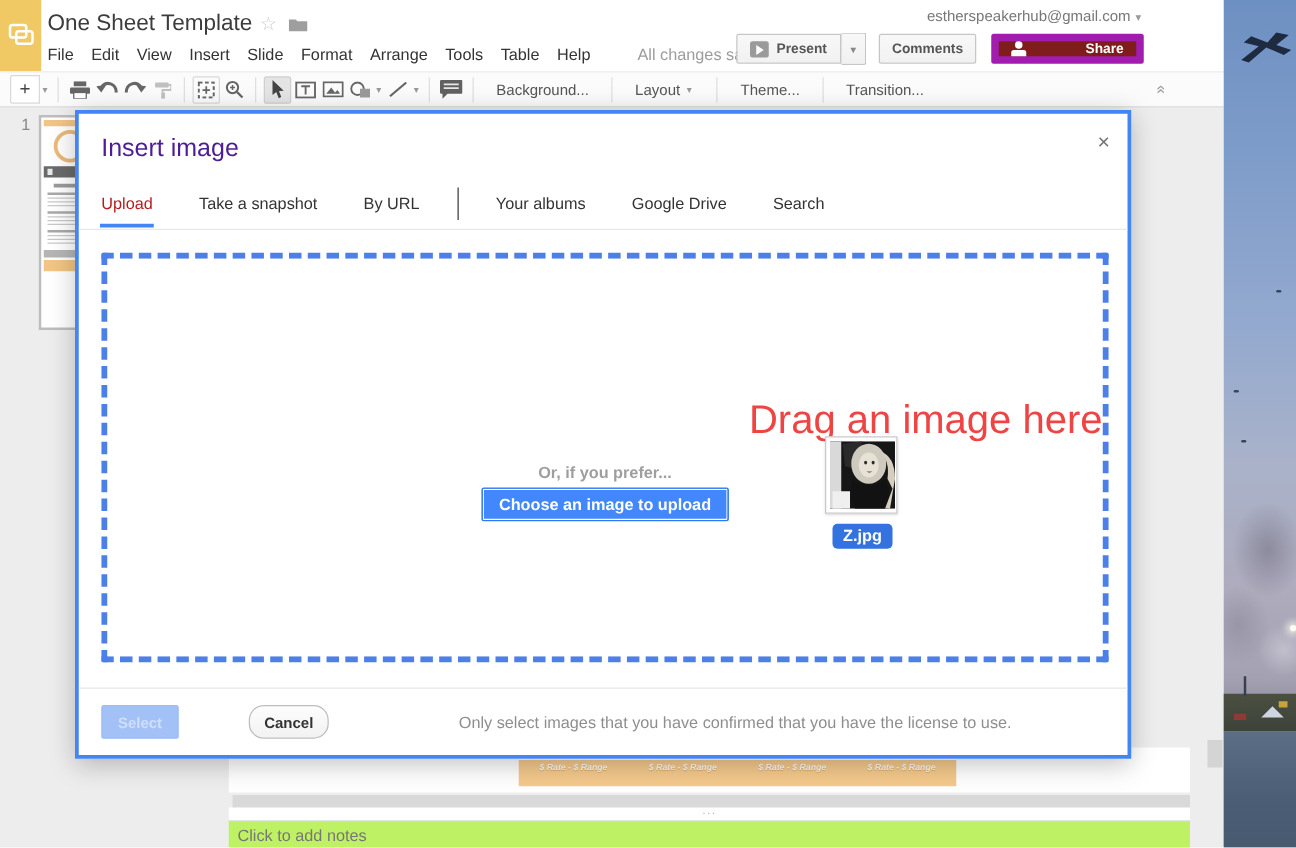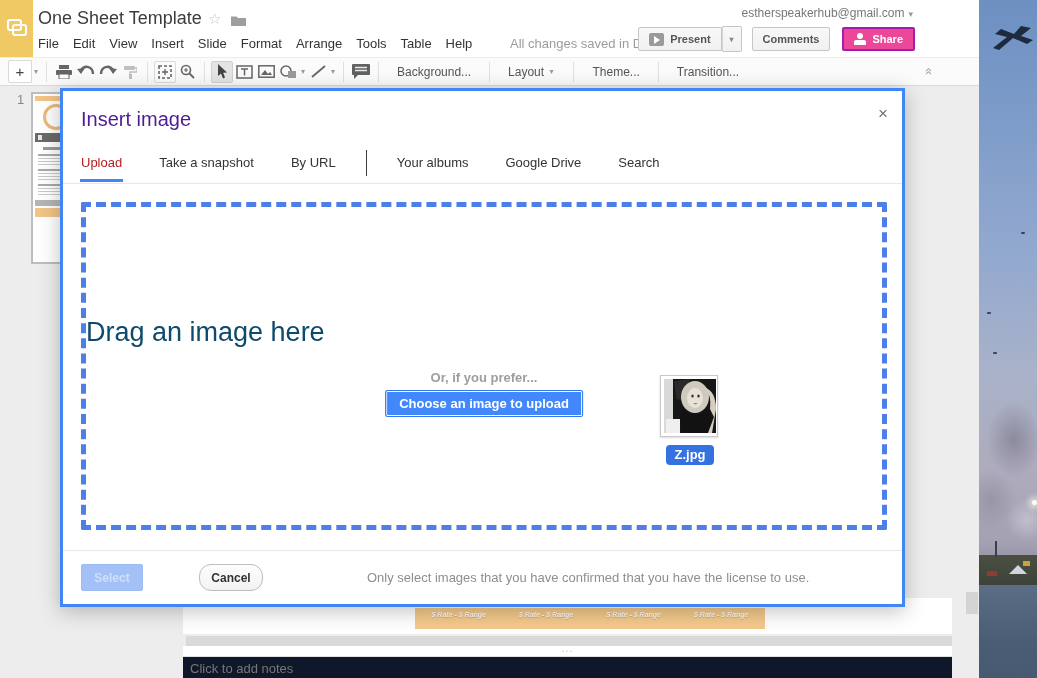--- a/index.html
+++ b/index.html
@@ -20,21 +20,21 @@
   .account-row { position:absolute; right:66px; top:6px; font-size:12px; color:#777; }
   .account-row .caret { font-size:9px; color:#999; margin-left:4px; }
   .header-buttons { position:absolute; right:64px; top:26px; display:flex; align-items:center; }
   .gbtn { height:24px; display:flex; align-items:center; padding:0 10px; border:1px solid #c6c6c6; border-radius:2px;
           background:linear-gradient(#f8f8f8,#f1f1f1); font-size:11px; font-weight:bold; color:#555; cursor:pointer; }
   .present-main { border-radius:2px 0 0 2px; }
   .present-caret { border-radius:0 2px 2px 0; border-left:1px solid #d5d5d5; margin-right:10px; padding:0 7px; color:#888; font-size:8px; height:26px; display:flex; align-items:center; }
   .present-icon { width:15px; height:13px; background:#9a9a9a; border-radius:2px; margin-right:6px; position:relative; }
   .present-icon:before { content:""; position:absolute; left:5px; top:3px; border-left:6px solid #fff; border-top:4px solid transparent; border-bottom:4px solid transparent; }
   .comments-btn { margin-right:12px; }
-  .share-btn { background:#ec4899; border:2px solid #a21caf; color:#fff; }
+  .share-btn { background:#7f1d1d; border:6px solid #a21caf; color:#fff;gap:41px; }
   .share-icon { width:12px; height:12px; position:relative; margin-right:6px; }
   .share-icon:before { content:""; position:absolute; left:3px; top:0; width:6px; height:6px; border-radius:50%; background:#fff; }
   .share-icon:after { content:""; position:absolute; left:0; top:7px; width:12px; height:5px; border-radius:2px 2px 0 0; background:#fff; }
 
   
   .toolbar { position:absolute; left:0; top:57px; width:979px; height:29px; background:#fbfbfb; border-top:1px solid #ededed;
              border-bottom:1px solid #d9d9d9; display:flex; align-items:center; z-index:3; }
   .tb-sep { width:1px; height:20px; background:#e0e0e0; margin:0 6px; }
   .tb-btn { height:22px; min-width:22px; display:flex; align-items:center; justify-content:center; border-radius:2px; color:#666; cursor:pointer; }
   .tb-btn.active { background:#e4e4e4; border:1px solid #d0d0d0; }
@@ -59,21 +59,21 @@
   .thumb-greybar { height:6px; background:#b5b5b5; margin:5px 2px 0 2px; }
   .thumb-orangebar { height:9px; background:#f2c486; margin:2px 2px 0 2px; }
 
   .slide-bottom { position:absolute; left:183px; top:598px; width:769px; height:36px; background:#fff; z-index:1; }
   .rate-bar { position:absolute; left:232px; top:10px; width:350px; height:21px; background:#f4c98c; display:flex; align-items:flex-start; justify-content:space-around; padding-top:3px; }
   .rate-label { font-size:7px; font-style:italic; font-weight:bold; color:rgba(255,255,255,0.9); text-shadow:0 1px 0 rgba(150,110,50,0.35); }
   .hscrollbar { position:absolute; left:186px; top:636px; width:766px; height:11px; background:#d9d9d9; border-radius:1px; z-index:1; }
   .vscrollbar { position:absolute; left:966px; top:592px; width:12px; height:22px; background:#d4d4d4; z-index:1; }
   .notes-divider { position:absolute; left:183px; top:646px; width:769px; height:10px; background:#fff; text-align:center; z-index:1; }
   .notes-handle { font-size:10px; color:#bbb; letter-spacing:1px; line-height:6px; }
-  .notes-area { position:absolute; left:183px; top:656px; width:769px; height:22px; background:#0f172a; border-top:1px solid #e3e3e3; z-index:1; }
+  .notes-area { position:absolute; left:183px; top:656px; width:769px; height:22px; background:#bef264; border-top:1px solid #e3e3e3; z-index:1; }
   .notes-placeholder { font-size:13px; color:#777; padding:4px 0 0 7px; }
 
   
   .photo-strip { position:absolute; left:979px; top:0; width:58px; height:678px; z-index:4;
     background:linear-gradient(#6d90c2 0%, #7e9cc9 18%, #93a9cf 38%, #a9b2c9 55%, #aeabbc 70%, #a4a1b2 80%, #9a97a8 82%);
   }
   .photo-clouds { position:absolute; left:0; top:380px; width:58px; height:180px;
     background:radial-gradient(ellipse 40px 55px at 35px 60px, rgba(130,127,145,.75), rgba(130,127,145,0) 70%),
                radial-gradient(ellipse 35px 45px at 12px 120px, rgba(145,142,158,.7), rgba(145,142,158,0) 70%),
                radial-gradient(ellipse 30px 30px at 48px 140px, rgba(200,198,210,.8), rgba(200,198,210,0) 70%); }
@@ -91,26 +91,26 @@
             box-shadow:0 4px 20px rgba(0,0,0,.25); z-index:10; }
   .dialog-title { font-size:20px; color:#4c1d95; padding:17px 0 0 18px; }
   .dialog-close { position:absolute; right:14px; top:14px; font-size:17px; color:#757575; cursor:pointer; line-height:1; }
   .tab-bar { display:flex; align-items:center; margin:22px 0 0 18px; height:30px; position:relative; border-bottom:none; }
   .tab { font-size:13px; color:#333; margin-right:37px; cursor:pointer; position:relative; padding-bottom:12px; }
   .tab.active { font-weight:normal; color:#b91c1c; }
   .tab.active:after { content:""; position:absolute; left:-1px; right:-1px; bottom:0; height:3px; background:#4285f4; }
   .tab-divider { width:1px; height:26px; background:#3c3c3c; margin:0 30px 10px -7px; }
   .tab-underline-row { height:1px; background:#e8e8e8; margin-top:0; }
   .dropzone { position:absolute; left:18px; top:111px; width:806px; height:328px; border:5px dashed #4c80e8; border-radius:2px; }
-  .dz-headline { position:absolute; left:0; width:100%; top:110px; text-align:left; font-size:27px; color:#0c4a6e; }
+  .dz-headline { position:absolute; left:0; width:100%; top:110px; text-align:right; font-size:32px; color:#ef4444; }
   .dz-subline { position:absolute; left:0; width:100%; top:163px; text-align:center; font-size:13px; font-weight:bold; color:#9e9e9e; }
   .dz-upload-btn { position:absolute; left:50%; transform:translateX(-50%); top:183px; background:#4387fd; color:#fff;
                    font-size:13px; font-weight:bold; padding:5px 13px; border:1px solid #3079ed; box-shadow:inset 0 0 0 1px #fff;
                    border-radius:2px; cursor:pointer; white-space:nowrap; }
-  .drag-ghost { position:absolute; left:597px; top:284px; width:60px; text-align:center; }
+  .drag-ghost { position:absolute; left:597px; top:258px; width:60px; text-align:center; }
   .ghost-card { width:58px; height:62px; background:#fff; border:1px solid #c9c9c9; box-shadow:0 1px 2px rgba(0,0,0,.15); padding:3px; }
   .ghost-card svg { display:block; }
   .ghost-chip { display:inline-block; margin-top:8px; background:#3472e0; color:#fff; font-size:13px; font-weight:bold;
                 padding:2px 8px 3px 8px; border-radius:4px; border:1px solid #employ; }
   .dialog-footer { position:absolute; left:0; bottom:0; width:100%; height:54px; border-top:1px solid #e8e8e8; display:flex; align-items:center;gap:40px; }
   .select-btn { margin-left:18px; width:62px; height:27px; background:#a3c1f7; color:#cfdffb; font-size:12px; font-weight:bold;
                 border:1px solid #9cbcf5; border-radius:2px; display:flex; align-items:center; justify-content:center; }
   .cancel-btn { margin-left:16px; width:64px; height:27px; background:linear-gradient(#fdfdfd,#f2f2f2); color:#333; font-size:12px; font-weight:bold;
                 border:1px solid #bdbdbd; border-radius:12px; display:flex; align-items:center; justify-content:center; cursor:pointer; }
   .license-note { margin-left:64px; font-size:13px; color:#8e8e8e; }

